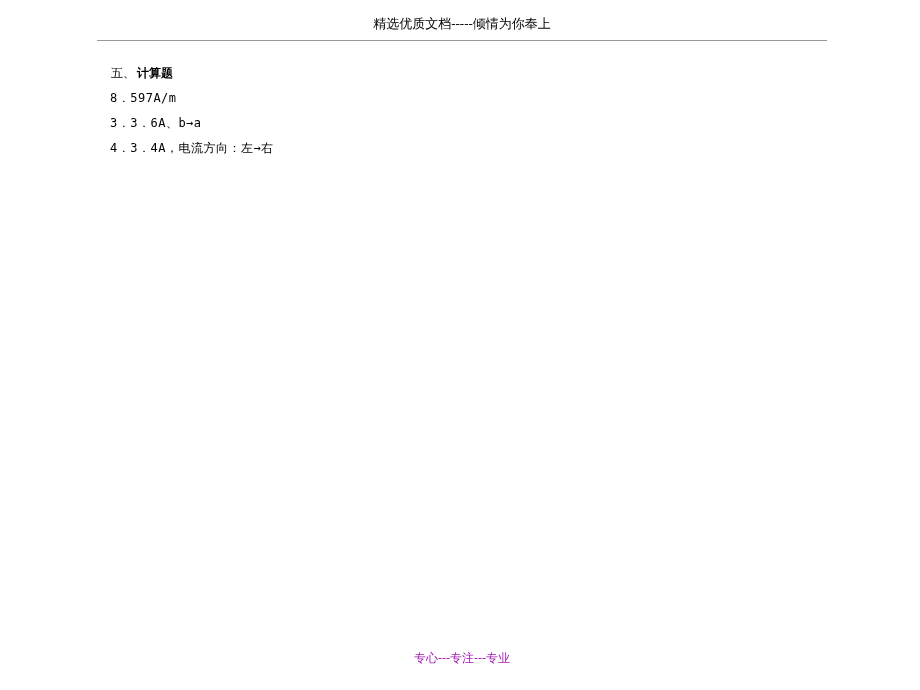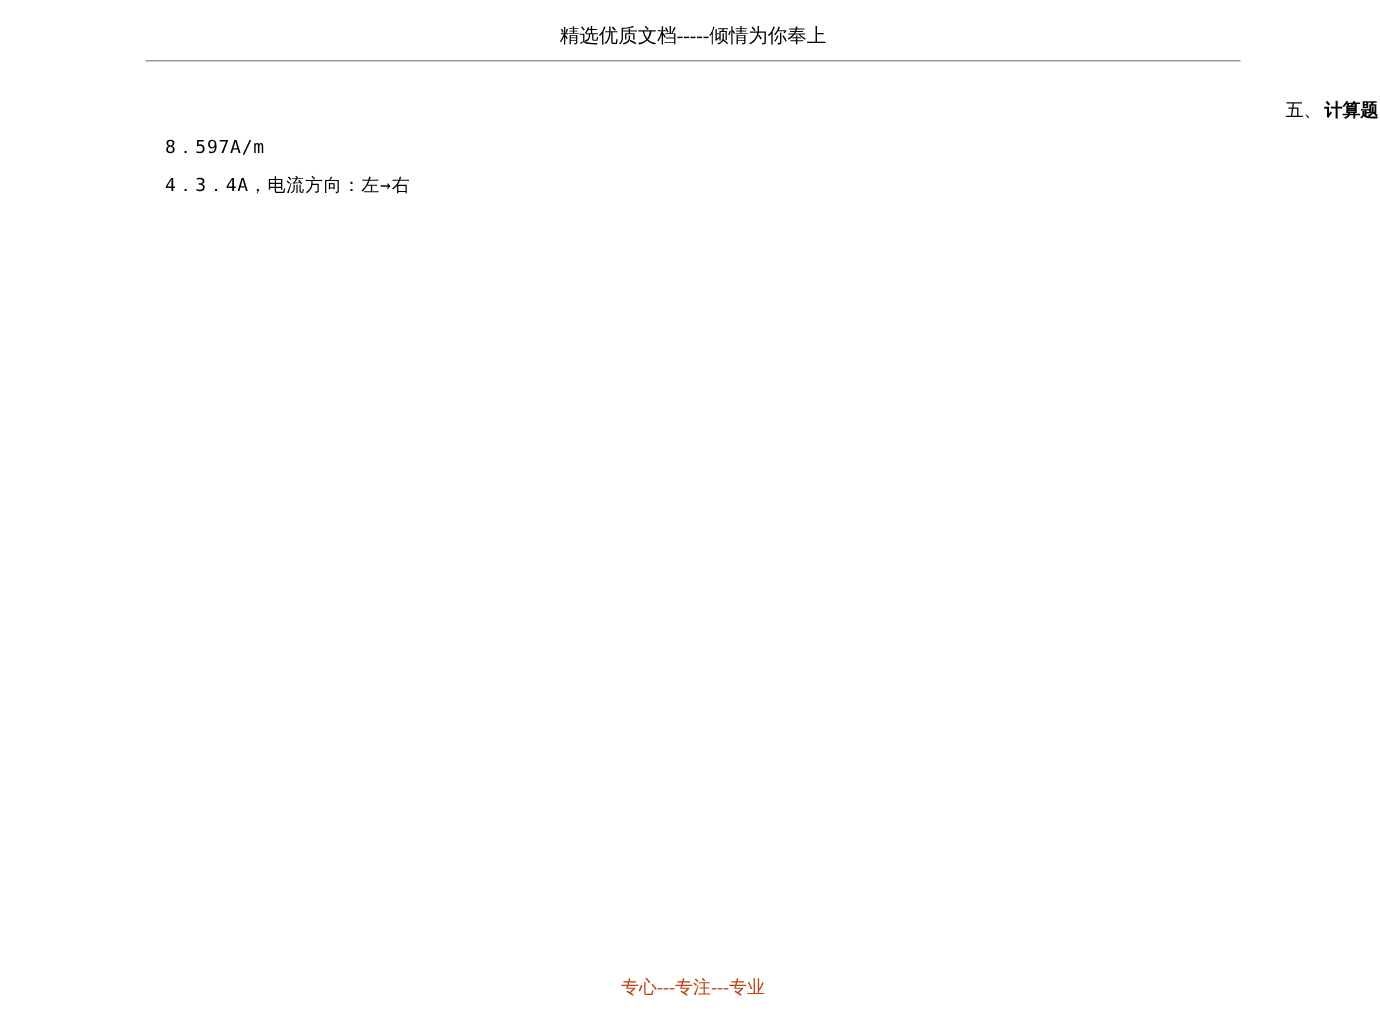--- a/index.html
+++ b/index.html
@@ -27,54 +27,54 @@
       margin: 0 95px 0 95px;
     }
     .content {
       padding: 18px 0 0 106px;
       font-size: 12px;
       color: #000;
       line-height: 2.0;
     }
     .section-title {
       font-size: 12px;
-      text-align: right;
     }
     .section-title .label {
       font-weight: normal;
     }
     .section-title .bold {
       font-weight: bold;
     }
     .item {
       font-family: "SimSun", "宋体", monospace;
       font-size: 12px;
       letter-spacing: 0.5px;
     }
     .page-footer {
       position: absolute;
       bottom: 24px;
       left: 0;
       right: 0;
       text-align: center;
       font-size: 12px;
-      color: #c2410c;
+      color: #a21caf;
     }
   </style>
 </head>
 <body>
 
 <div class="page-header">
   <span>精选优质文档-----倾情为你奉上</span>
 </div>
 <hr class="header-rule">
 
 <div class="content">
   <div class="section-title">
     <span class="label">五、</span><span class="bold">计算题</span>
   </div>
   <div class="item">8．597A/m</div>
+  <div class="item">3．3．6A、b→a</div>
   <div class="item">4．3．4A，电流方向：左→右</div>
 </div>
 
 <div class="page-footer">
   <span>专心---专注---专业</span>
 </div>
 
 </body></html>

